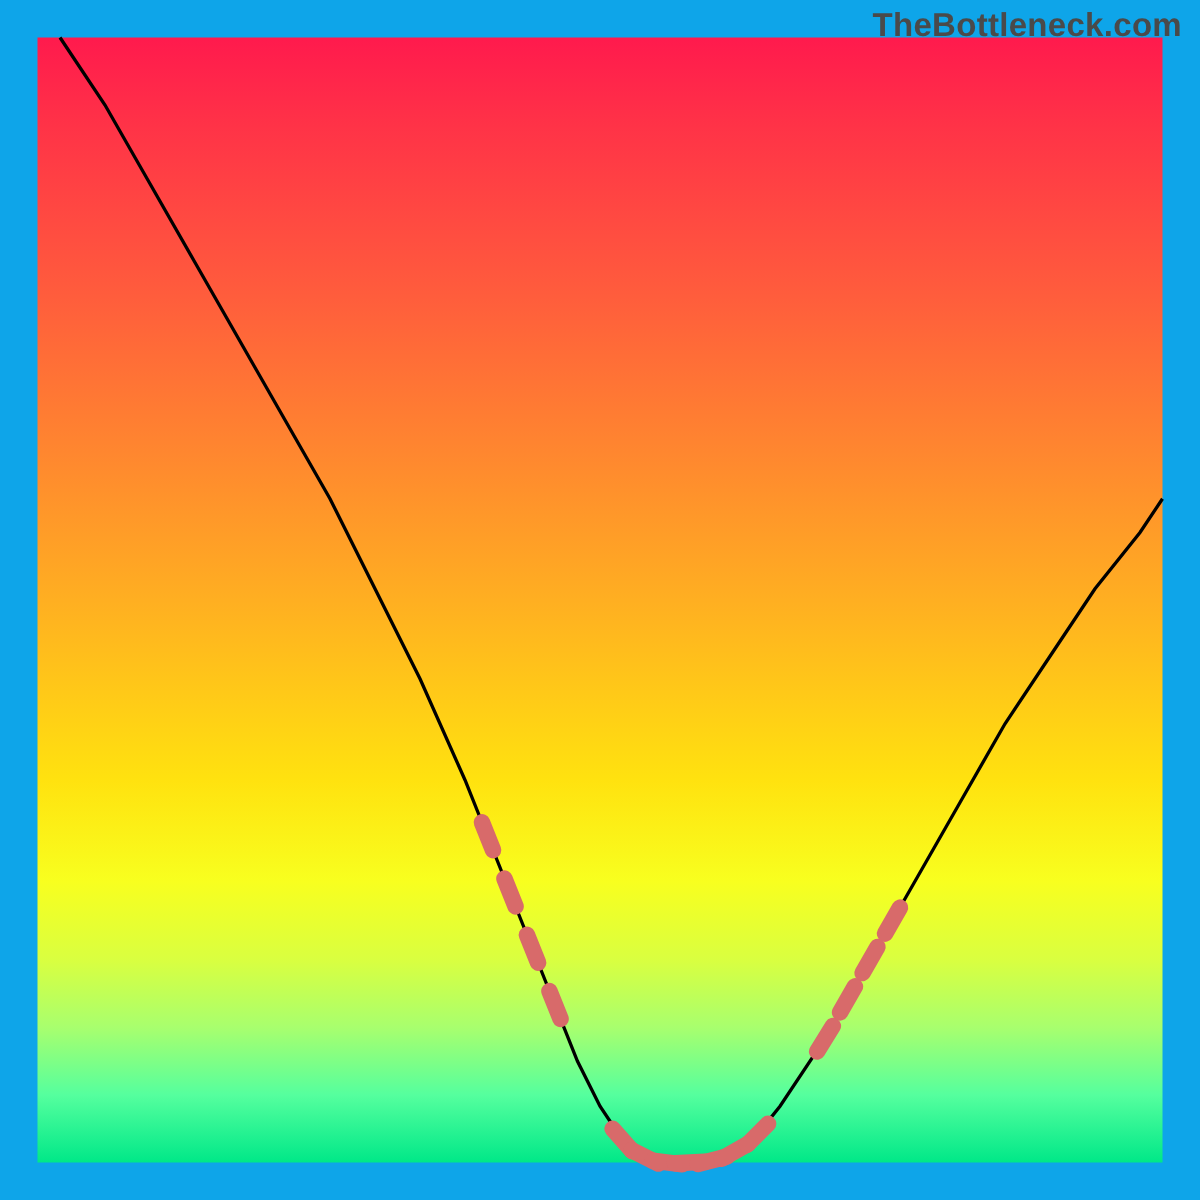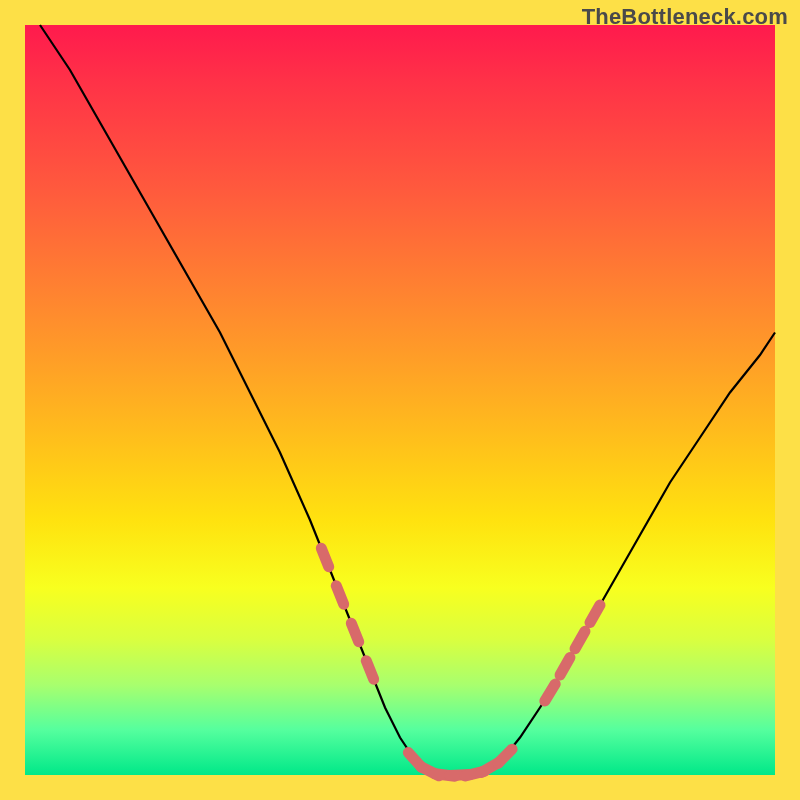--- a/index.html
+++ b/index.html
@@ -8,21 +8,21 @@
     width: 800px;
     height: 800px;
     background: #000;
     overflow: hidden;
     font-family: Arial, Helvetica, sans-serif;
   }
   .frame {
     position: relative;
     width: 800px;
     height: 800px;
-    background: #fde047;
+    background: #0ea5e9;
   }
   .plot {
     position: absolute;
     left: 25px;
     top: 25px;
     width: 750px;
     height: 750px;
     
     background: linear-gradient(to bottom,
       #ff1a4d 0%,

